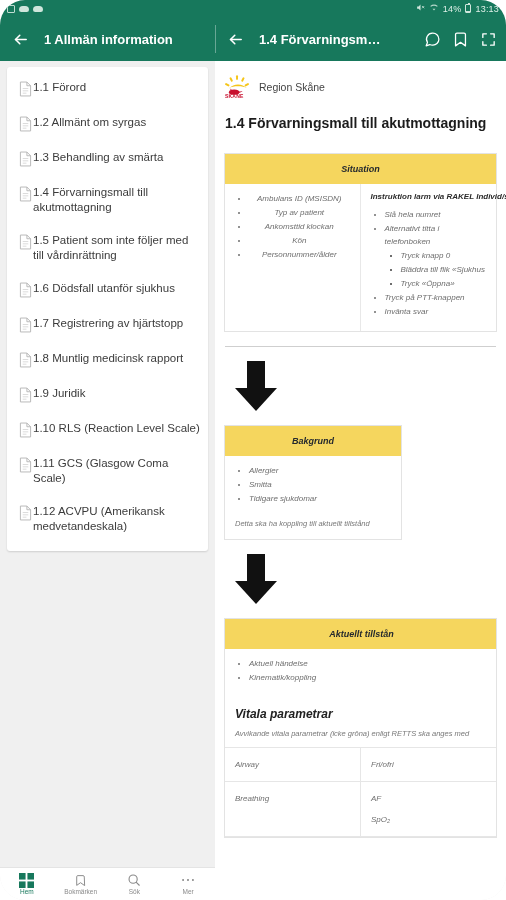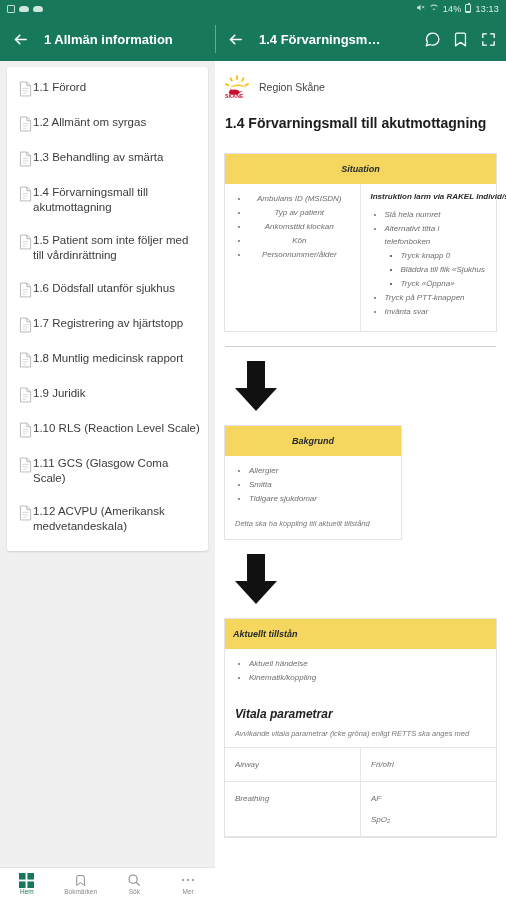--- a/index.html
+++ b/index.html
@@ -2,21 +2,21 @@
 <html><head>
 <meta charset="utf-8">
 <style>
   * { box-sizing: border-box; margin: 0; padding: 0; }
   html, body {
     width: 506px; height: 900px;
     font-family: "Liberation Sans", sans-serif;
     background: #ffffff;
     overflow: hidden;
   }
-  .screen { position: relative; width: 506px; height: 900px; overflow: hidden; background:#f2f2f2; }
+  .screen { position: relative; width: 506px; height: 900px; overflow: hidden; background:#f2f2f2;border-radius:25px; }
 
   
   .statusbar {
     position: absolute; top:0; left:0; width:506px; height:17px;
     background:#17785c; color:#dff0e8;
     display:flex; align-items:center; padding:0 7px;
     font-size:9px; letter-spacing:.2px;
   }
   .sb-left { display:flex; align-items:center; gap:4px; }
   .sb-right { margin-left:auto; display:flex; align-items:center; gap:4px; }
@@ -85,21 +85,21 @@
   .brand-sub { position:absolute; left:0; bottom:0; font-size:5px; font-weight:bold; color:#c8102e; letter-spacing:.2px;}
 
   .doc-h1 { font-size:14px; font-weight:bold; color:#1c1c1c; padding:0 10px; margin-bottom:22px; }
 
   .blockwrap { padding:0 9px; }
   .sbar-block { border:1px solid #e3e3e3; margin-bottom:0; background:#fff;font-style:italic; }
   .sbar-head {
     background:#f5d65e; color:#24292e; font-size:9px; font-weight:bold;
     text-align:center; padding:10px 8px;
   }
-  .sbar-head.rightal { text-align:left; padding-right:6px; }
+  .sbar-head.rightal { text-align:center; padding-right:6px; }
   .sbar-body { display:flex; }
   .sbar-col { padding:8px 10px 12px 10px; }
   .sbar-col.c1 { width:50%; border-right:1px solid #e8e8e8; text-align:center; }
   .sbar-col.c2 { width:50%; }
   ul.bl { list-style:disc; padding-left:14px; margin:0; }
   ul.bl li { font-size:8px; color:#6e6e6e; line-height:13px; margin-bottom:1px; }
   ul.bl.sub { list-style:square; padding-left:16px; margin-top:1px; }
   .colhead { font-size:8px; font-weight:bold; color:#2c2c2c; margin-bottom:7px; white-space:nowrap; }
   .hr-thin { border:0; border-top:1px solid #cfcfcf; margin:14px 10px 0 10px; }
 

